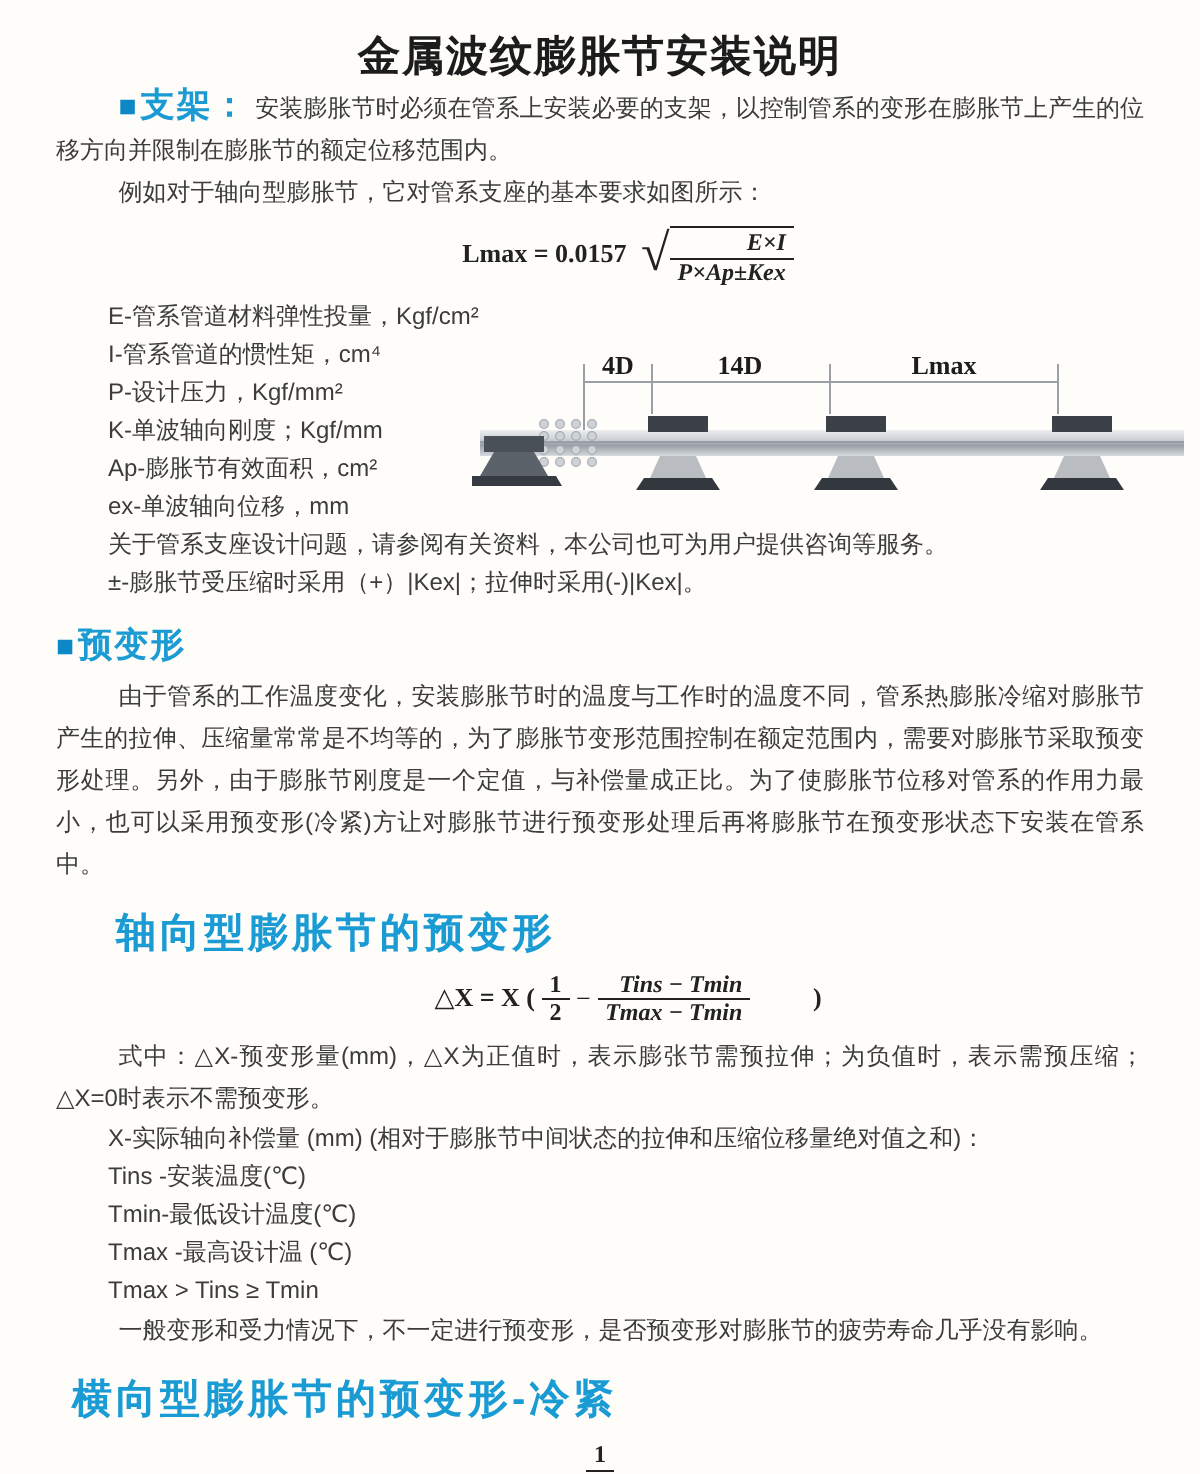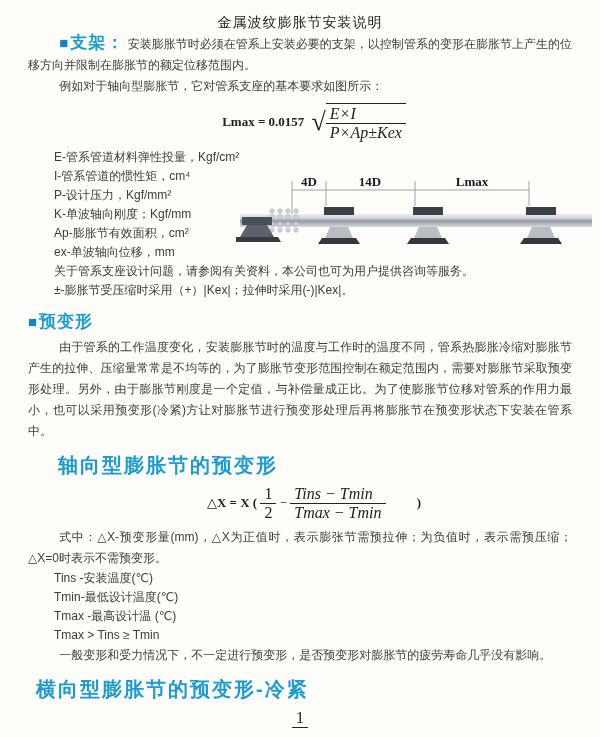--- a/index.html
+++ b/index.html
@@ -9,21 +9,21 @@
     background:#fffdfa;
     overflow:hidden;
     font-family:"Liberation Sans","DejaVu Sans",sans-serif;
     color:#3c3c3c;
     box-sizing:border-box;
   }
   .content{padding:0 28px;}
   .doc-title{
     margin:0;padding-top:14px;
     text-align:center;
-    font-size:14px;font-weight:normal;color:#1c1c1c;
+    font-size:21px;font-weight:bold;color:#1c1c1c;
     letter-spacing:1px;
   }
   .para{
     margin:0;font-size:12px;line-height:21px;
     text-align:justify;
   }
   .indent{text-indent:2.6em;}
   .sec-inline{margin-top:0;}
   .sec-head{
     color:#1b9bd3;font-size:17px;font-weight:bold;
@@ -40,22 +40,22 @@
   }
   .sub-heading.flush{margin-left:8px;}
   
   .formula-row{
     text-align:center;margin:6px 0 4px 0;
     font-family:"Liberation Serif","DejaVu Serif",serif;
     font-size:13px;color:#222;
   }
   .formula-row .bold{font-weight:bold;margin-left:28px;}
   .frac{
-    display:inline-block;vertical-align:middle;text-align:left;
-    font-size:16px;line-height:1.15;
+    display:inline-block;vertical-align:middle;text-align:right;
+    font-size:12px;line-height:1.15;font-weight:bold;
   }
   .frac .num{display:block;border-bottom:1px solid #222;padding:0 4px;}
   .frac .den{display:block;padding:0 4px;}
   .vars{font-style:italic;}
   .sqrt-wrap{display:inline-flex;align-items:center;vertical-align:middle;margin-left:4px;}
   .sqrt-sign{font-size:26px;font-weight:normal;line-height:1;transform:translateY(-1px);}
   .sqrt-body{border-top:1.5px solid #222;padding-top:1px;}
   
   .defs{position:relative;margin-top:5px;}
   .def-line{
@@ -190,20 +190,21 @@
       <span class="frac vars">
         <span class="num">Tins − Tmin</span>
         <span class="den">Tmax − Tmin</span>
       </span>
       <span class="bold">)</span>
     </div>
 
     <p class="para indent">式中：△X-预变形量(mm)，△X为正值时，表示膨张节需预拉伸；为负值时，表示需预压缩；△X=0时表示不需预变形。</p>
 
     <div>
+      <p class="def-line sub">X-实际轴向补偿量 (mm) (相对于膨胀节中间状态的拉伸和压缩位移量绝对值之和)：</p>
       <p class="def-line sub">Tins -安装温度(℃)</p>
       <p class="def-line sub">Tmin-最低设计温度(℃)</p>
       <p class="def-line sub">Tmax -最高设计温 (℃)</p>
       <p class="def-line sub">Tmax &gt; Tins ≥ Tmin</p>
     </div>
     <p class="para indent">一般变形和受力情况下，不一定进行预变形，是否预变形对膨胀节的疲劳寿命几乎没有影响。</p>
 
     <h3 class="sub-heading flush">横向型膨胀节的预变形-冷紧</h3>
 
     <div class="formula-row">

